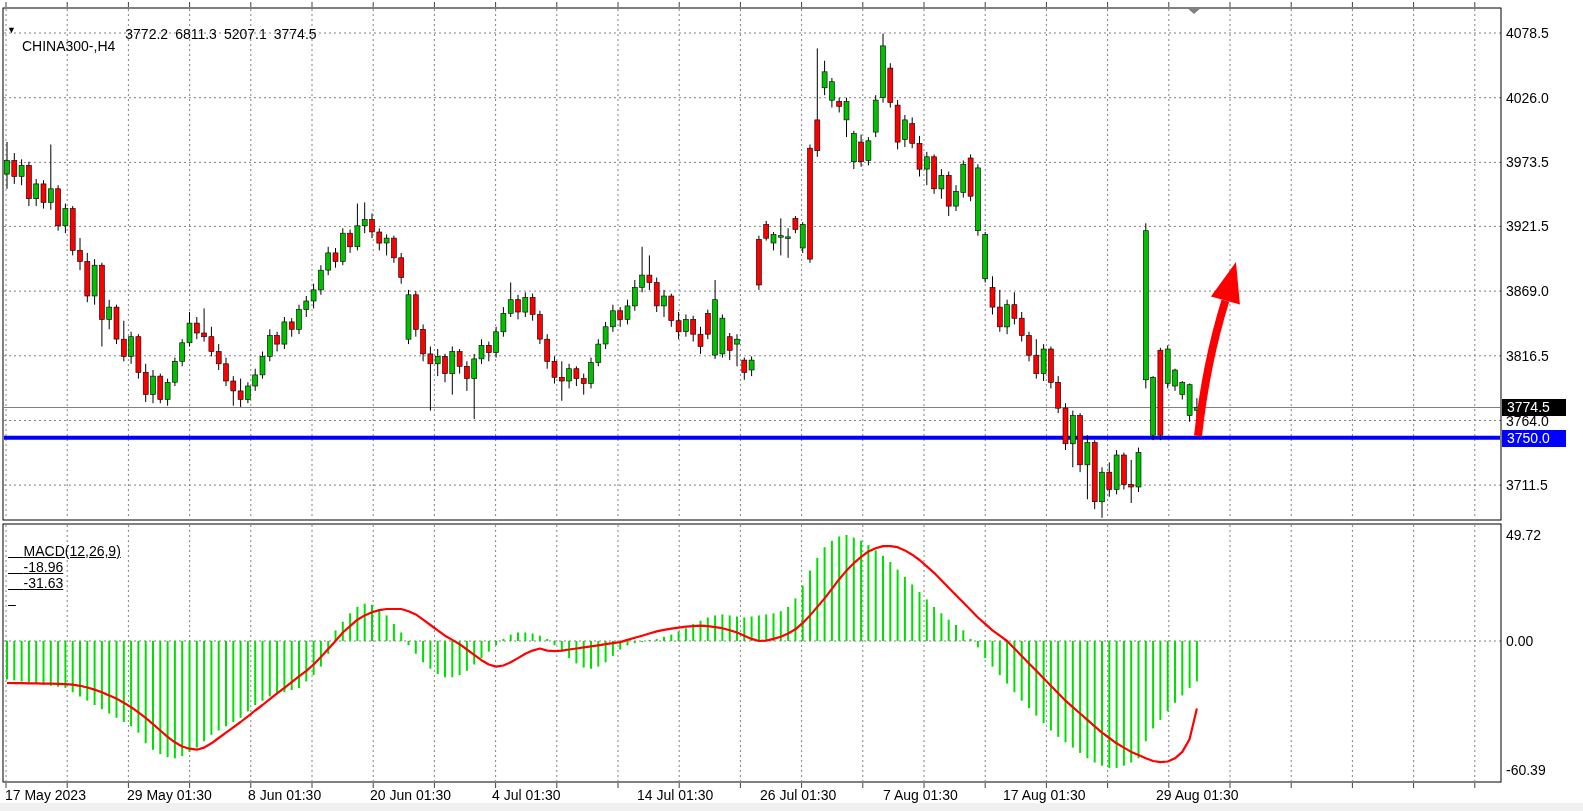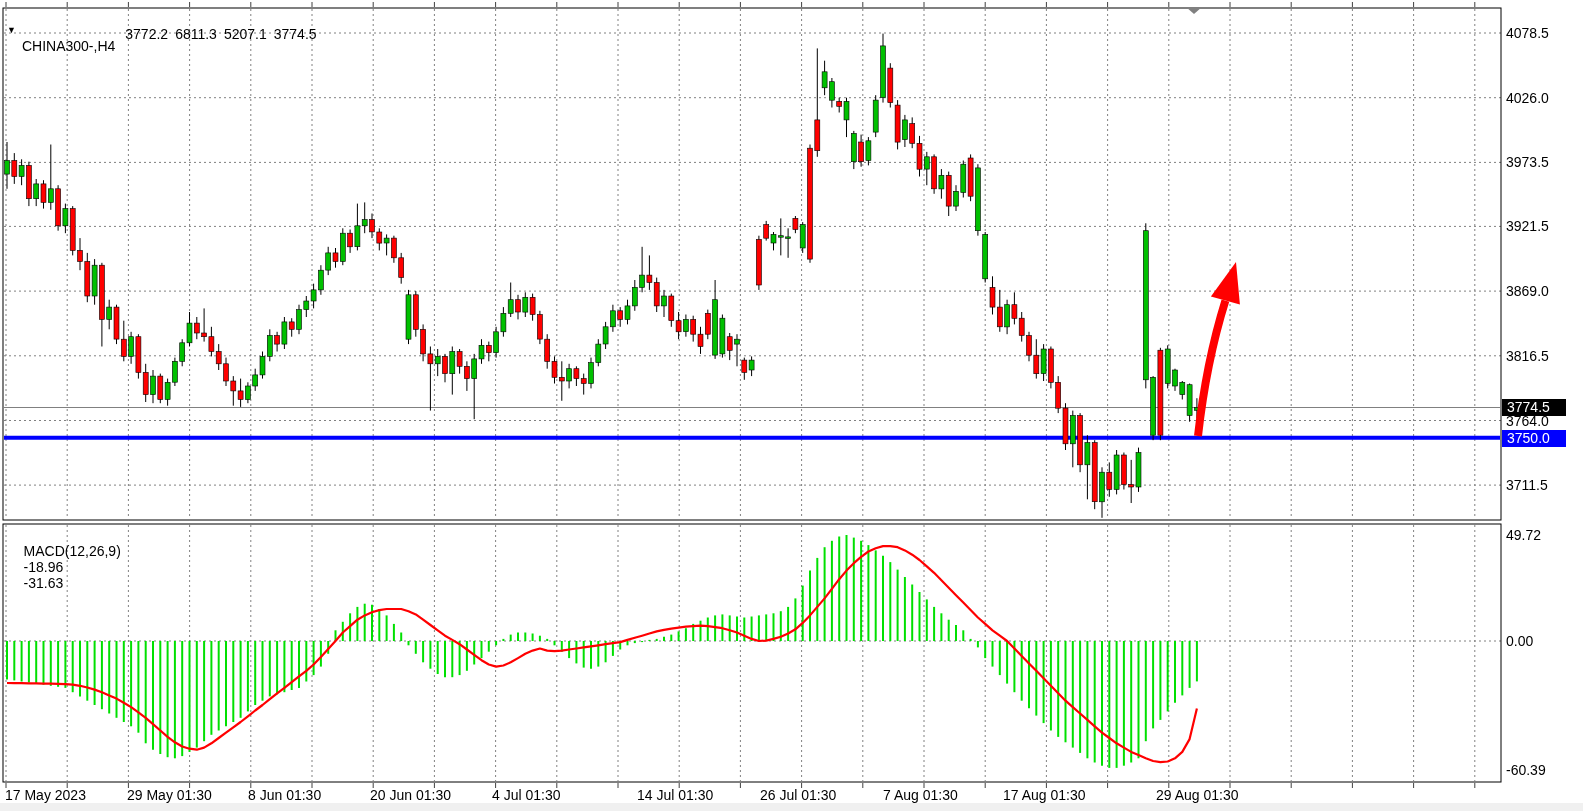--- a/index.html
+++ b/index.html
@@ -4,21 +4,21 @@
 <style>
   html,body{margin:0;padding:0;background:#ffffff;}
   #screen{position:relative;width:1583px;height:811px;background:#ffffff;overflow:hidden;
           font-family:"Liberation Sans",sans-serif;color:#000;}
   #chart-svg{position:absolute;left:0;top:0;}
   .title-bar{position:absolute;left:7px;top:6px;font-size:14px;white-space:pre;z-index:5;
              display:flex;align-items:center;}
   .title-bar .tri{font-size:9px;margin-right:6px;}
   .title-bar .sym{margin-right:10px;margin-top:32px;}
   .title-bar .q{margin-right:7px;margin-top:7px;}
-  .macd-label{position:absolute;left:8px;top:527px;font-size:14px;z-index:5;white-space:pre;}
+  .macd-label{position:absolute;left:8px;top:527px;font-size:14px;z-index:5;white-space:pre;text-decoration:underline;}
   .macd-label span{margin-right:6px;}
   .footer{position:absolute;left:0;top:803px;width:1583px;height:8px;background:#f0f0f0;}
 </style>
 </head>
 <body>
 <div id="screen">
 
   <div class="title-bar">
     <span class="tri">▼</span>
     <span class="sym">CHINA300-,H4</span>

